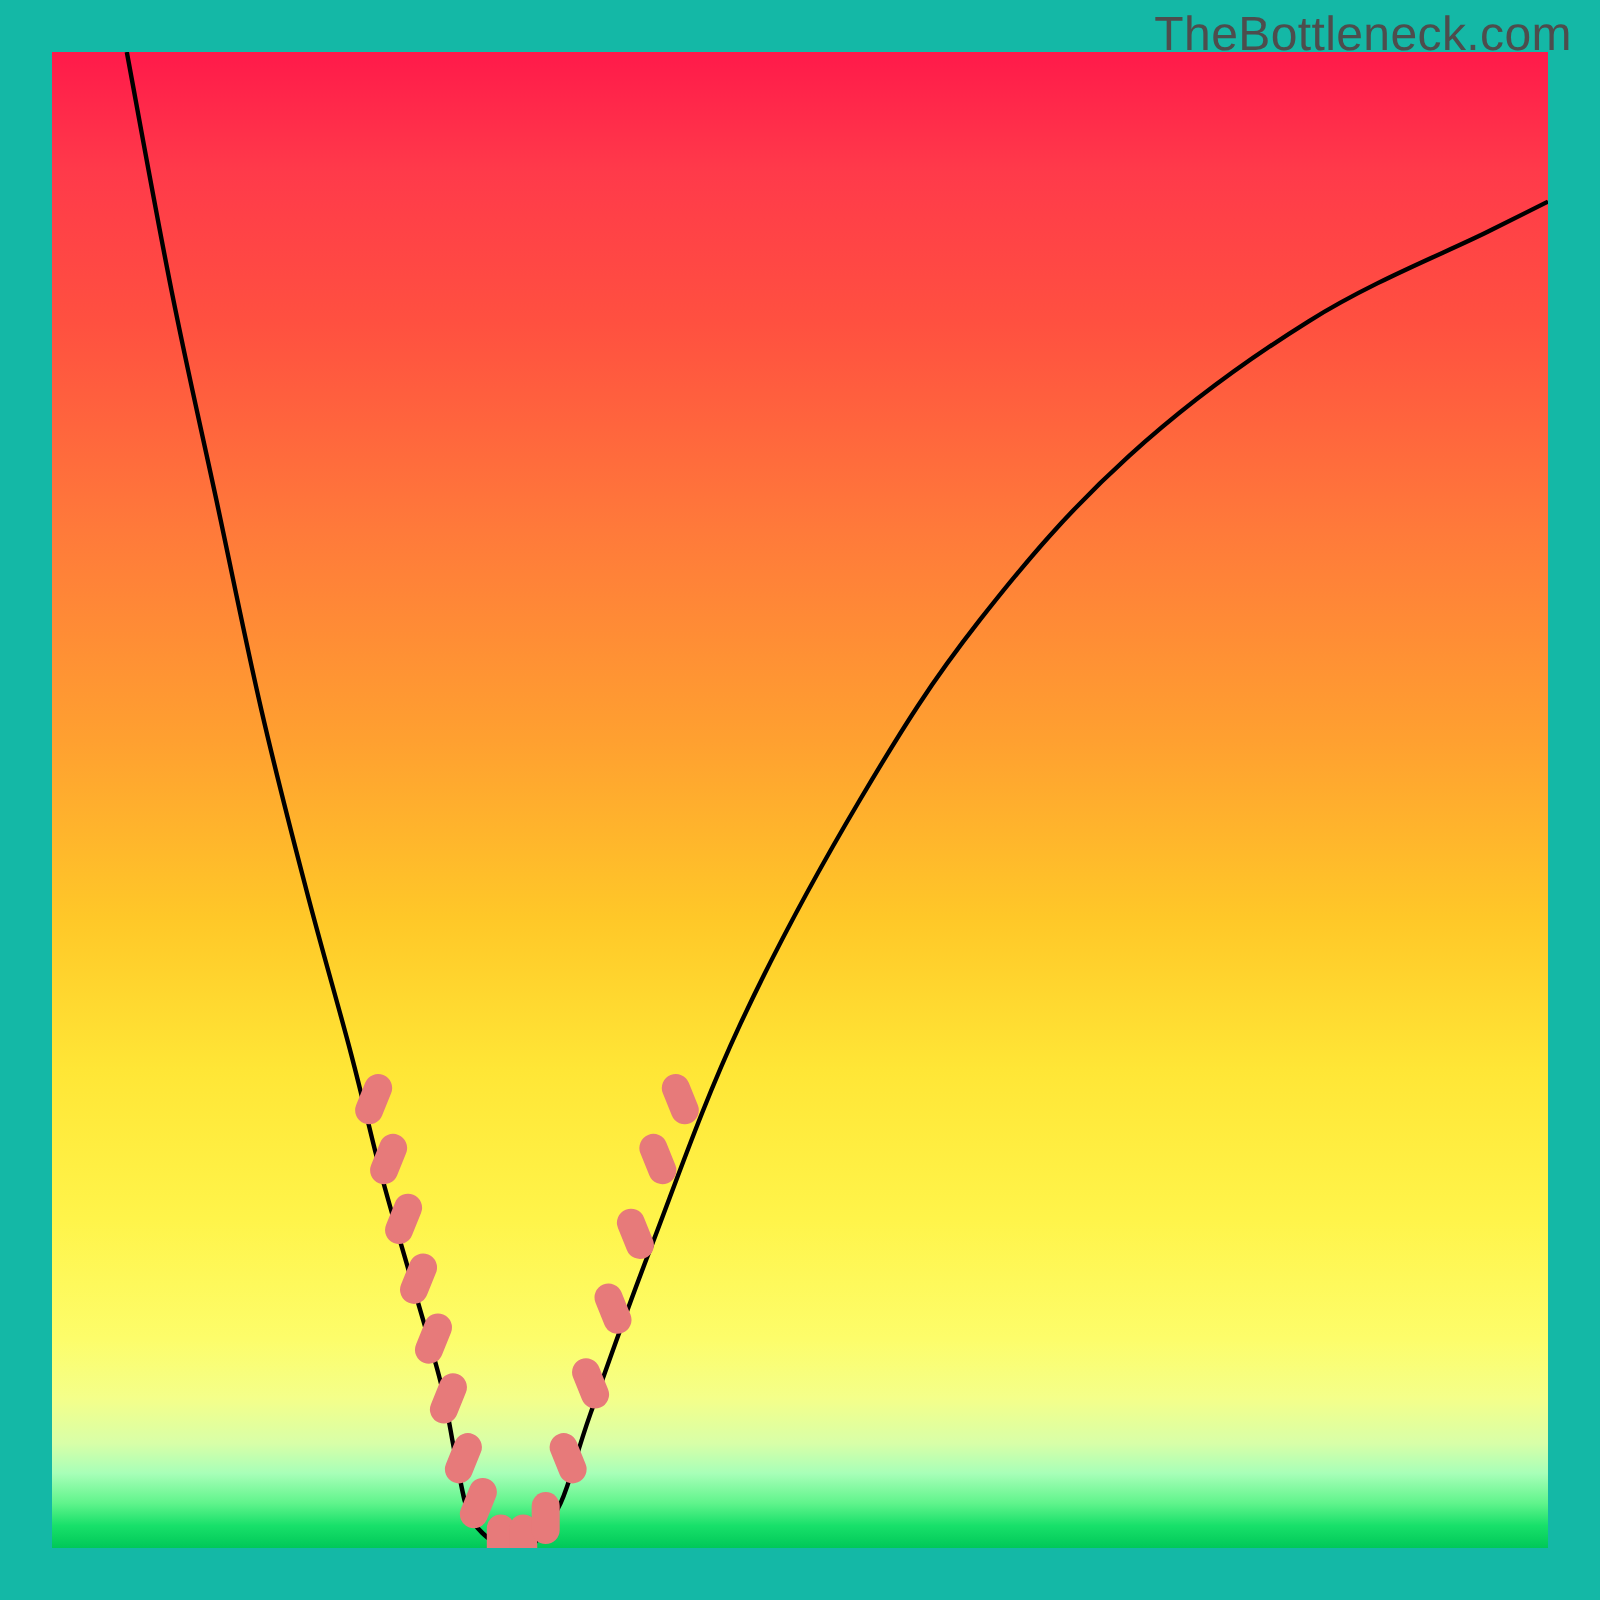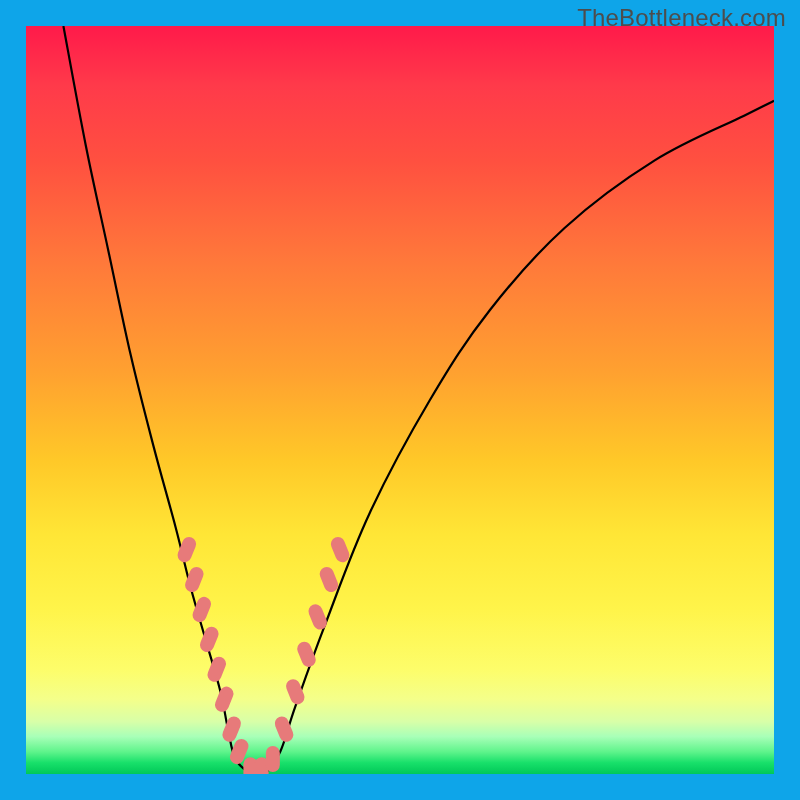--- a/index.html
+++ b/index.html
@@ -6,21 +6,21 @@
     margin: 0;
     padding: 0;
     width: 800px;
     height: 800px;
     background: #000;
     overflow: hidden;
   }
   .frame {
     position: absolute;
     inset: 0;
-    background: #0ea5e9;
+    background: #14b8a6;
   }
   .plot-area {
     position: absolute;
     left: 26px;
     top: 26px;
     width: 748px;
     height: 748px;
     overflow: hidden;
   }
   .gradient {

